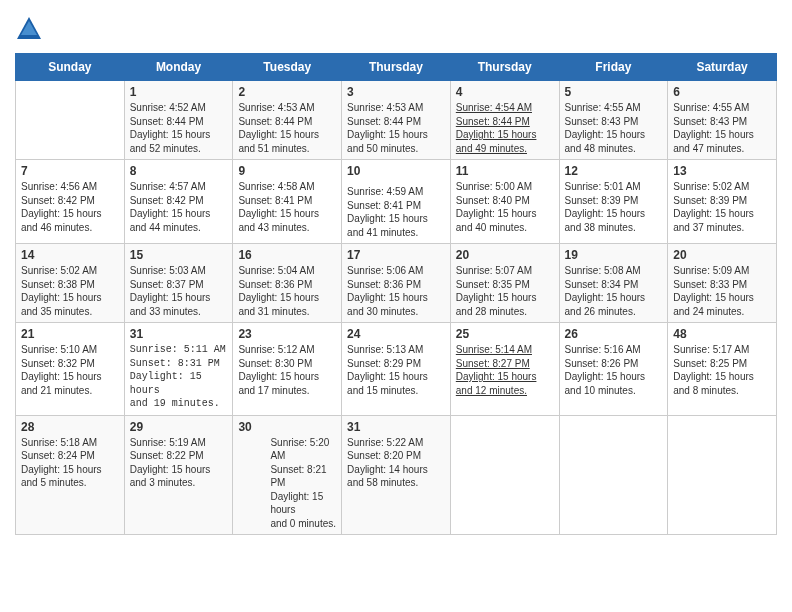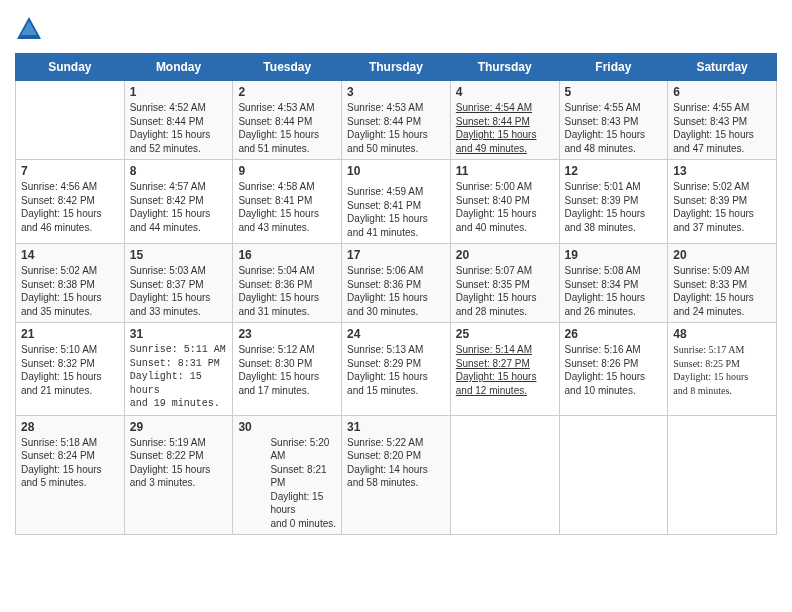--- a/index.html
+++ b/index.html
@@ -308,21 +308,21 @@
         </td>
         <td>
           <span class="day-num">26</span>
           <div class="day-info" style="white-space: pre-line;">Sunrise: 5:16 AM
 Sunset: 8:26 PM
 Daylight: 15 hours
 and 10 minutes.</div>
         </td>
         <td>
           <span class="day-num">48</span>
-          <div class="day-info" style="white-space: pre-line; font-family: Liberation Serif, serif;">Sunrise: 5:17 AM
+          <div class="day-info" style="white-space: pre-line;">Sunrise: 5:17 AM
 Sunset: 8:25 PM
 Daylight: 15 hours
 and 8 minutes.</div>
         </td>
       </tr>
       <tr>
         <td>
           <span class="day-num">28</span>
           <div class="day-info" style="white-space: pre-line;">Sunrise: 5:18 AM
 Sunset: 8:24 PM

